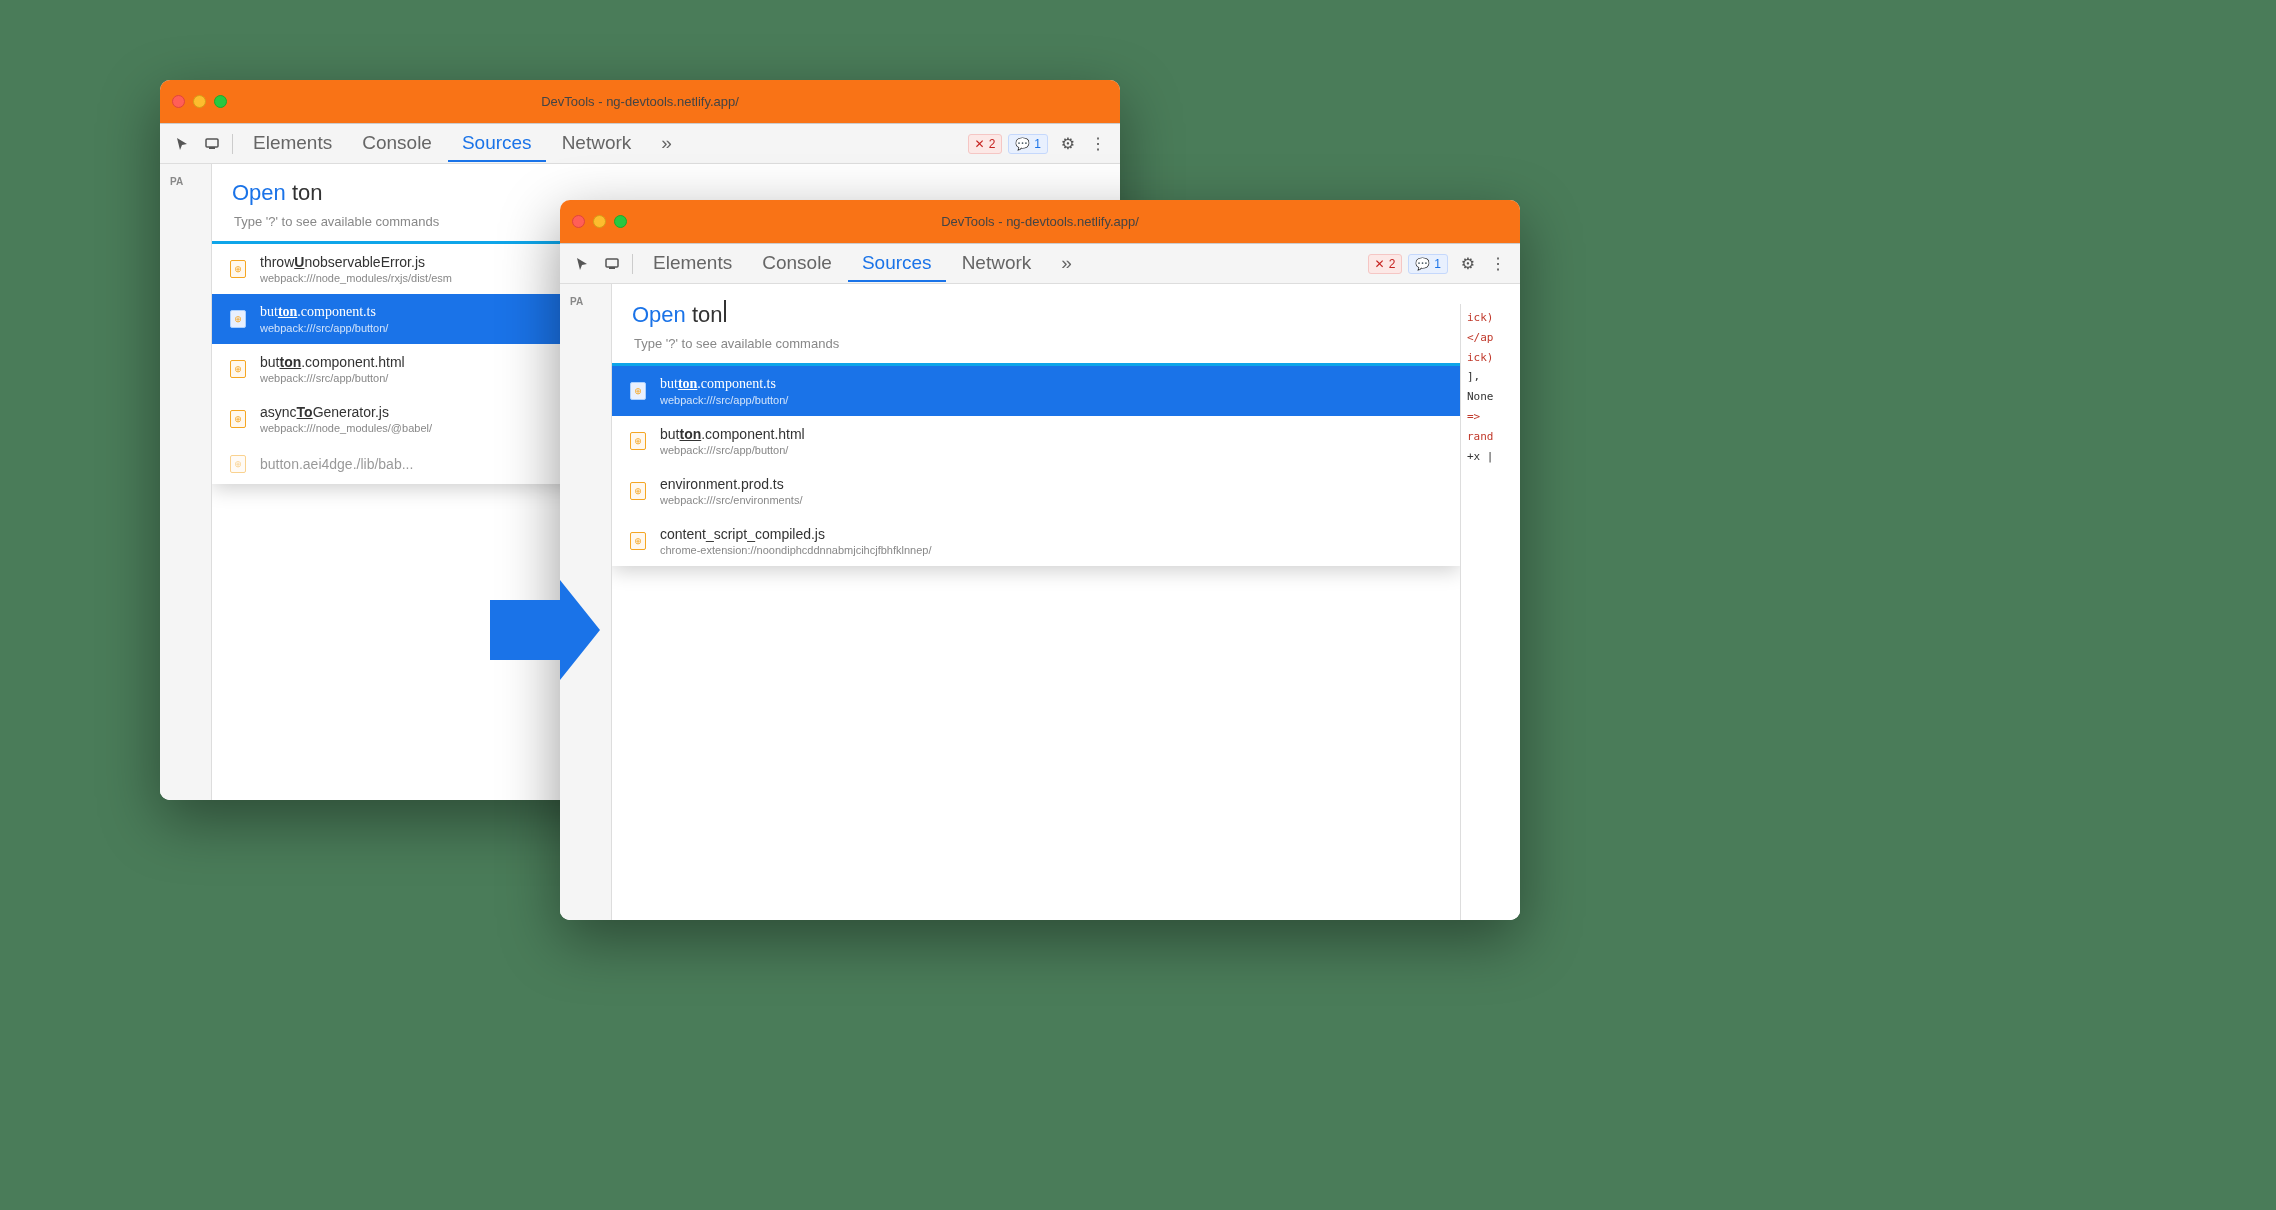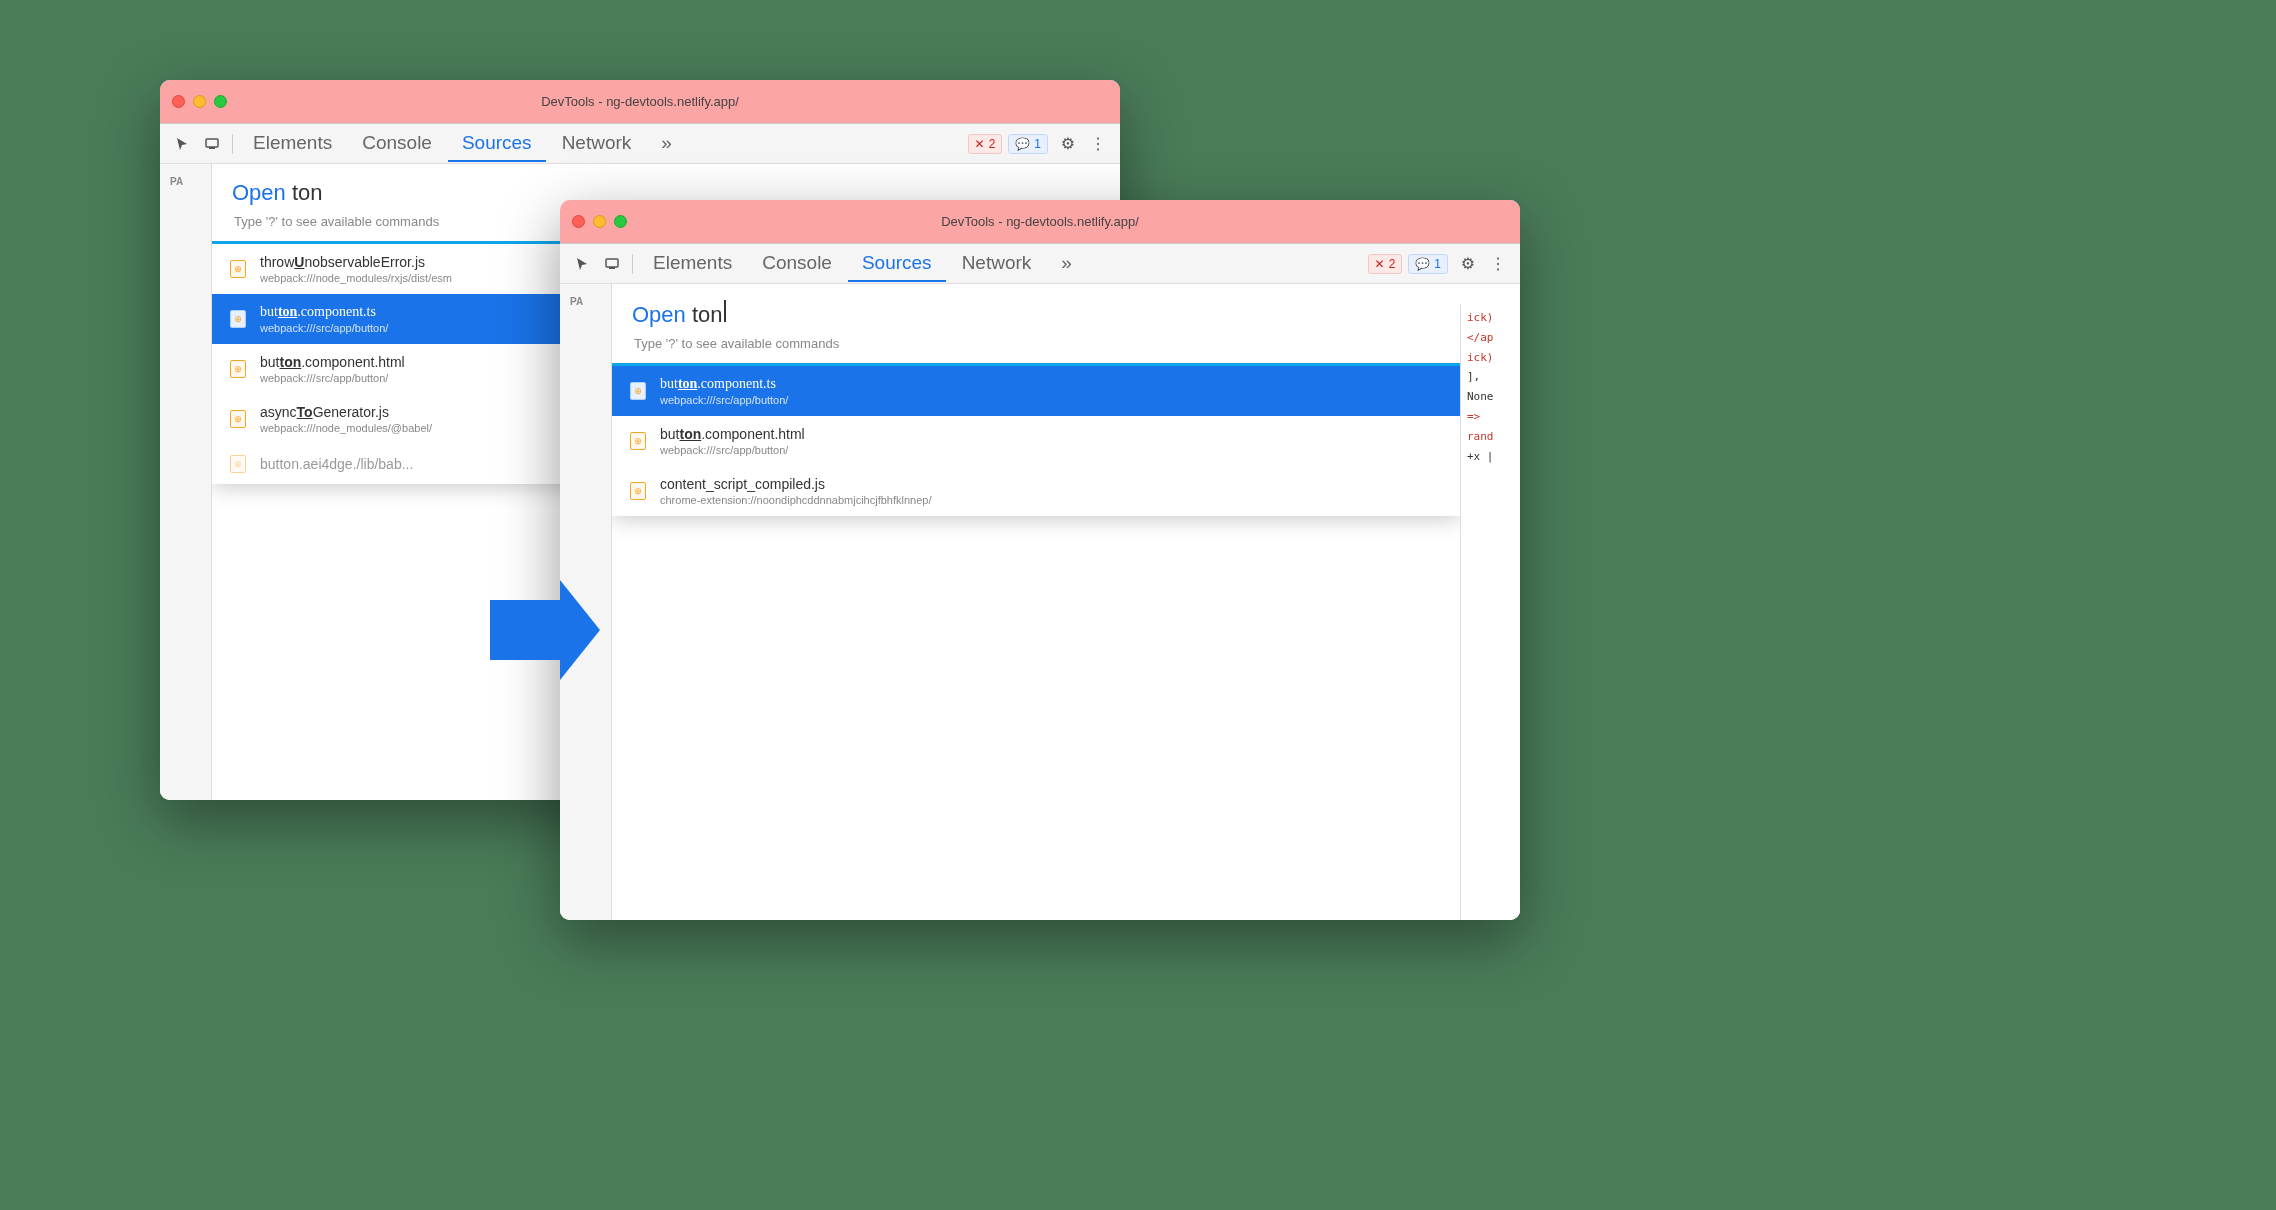--- a/index.html
+++ b/index.html
@@ -35,21 +35,21 @@
     
     .window-fg {
       width: 960px;
       height: 720px;
       top: 200px;
       left: 560px;
       z-index: 2;
     }
 
     .titlebar {
-      background: #fca5a5;
+      background: #f97316;
       height: 44px;
       display: flex;
       align-items: center;
       padding: 0 12px;
       border-bottom: 1px solid #ccc;
       position: relative;
     }
 
     .traffic-lights {
       display: flex;
@@ -516,20 +516,29 @@
           <div class="result-item">
             <div class="result-icon">
               <div class="file-icon"></div>
             </div>
             <div class="result-info">
               <span class="result-name">but<span class="highlight" style="text-decoration:underline;font-weight:700;">ton</span>.component.html</span>
               <span class="result-path">webpack:///src/app/button/</span>
             </div>
           </div>
 
+          <div class="result-item">
+            <div class="result-icon">
+              <div class="file-icon"></div>
+            </div>
+            <div class="result-info">
+              <span class="result-name">environment.prod.ts</span>
+              <span class="result-path">webpack:///src/environments/</span>
+            </div>
+          </div>
 
           <div class="result-item">
             <div class="result-icon">
               <div class="file-icon"></div>
             </div>
             <div class="result-info">
               <span class="result-name">content_script_compiled.js</span>
               <span class="result-path">chrome-extension://noondiphcddnnabmjcihcjfbhfklnnep/</span>
             </div>
           </div>

